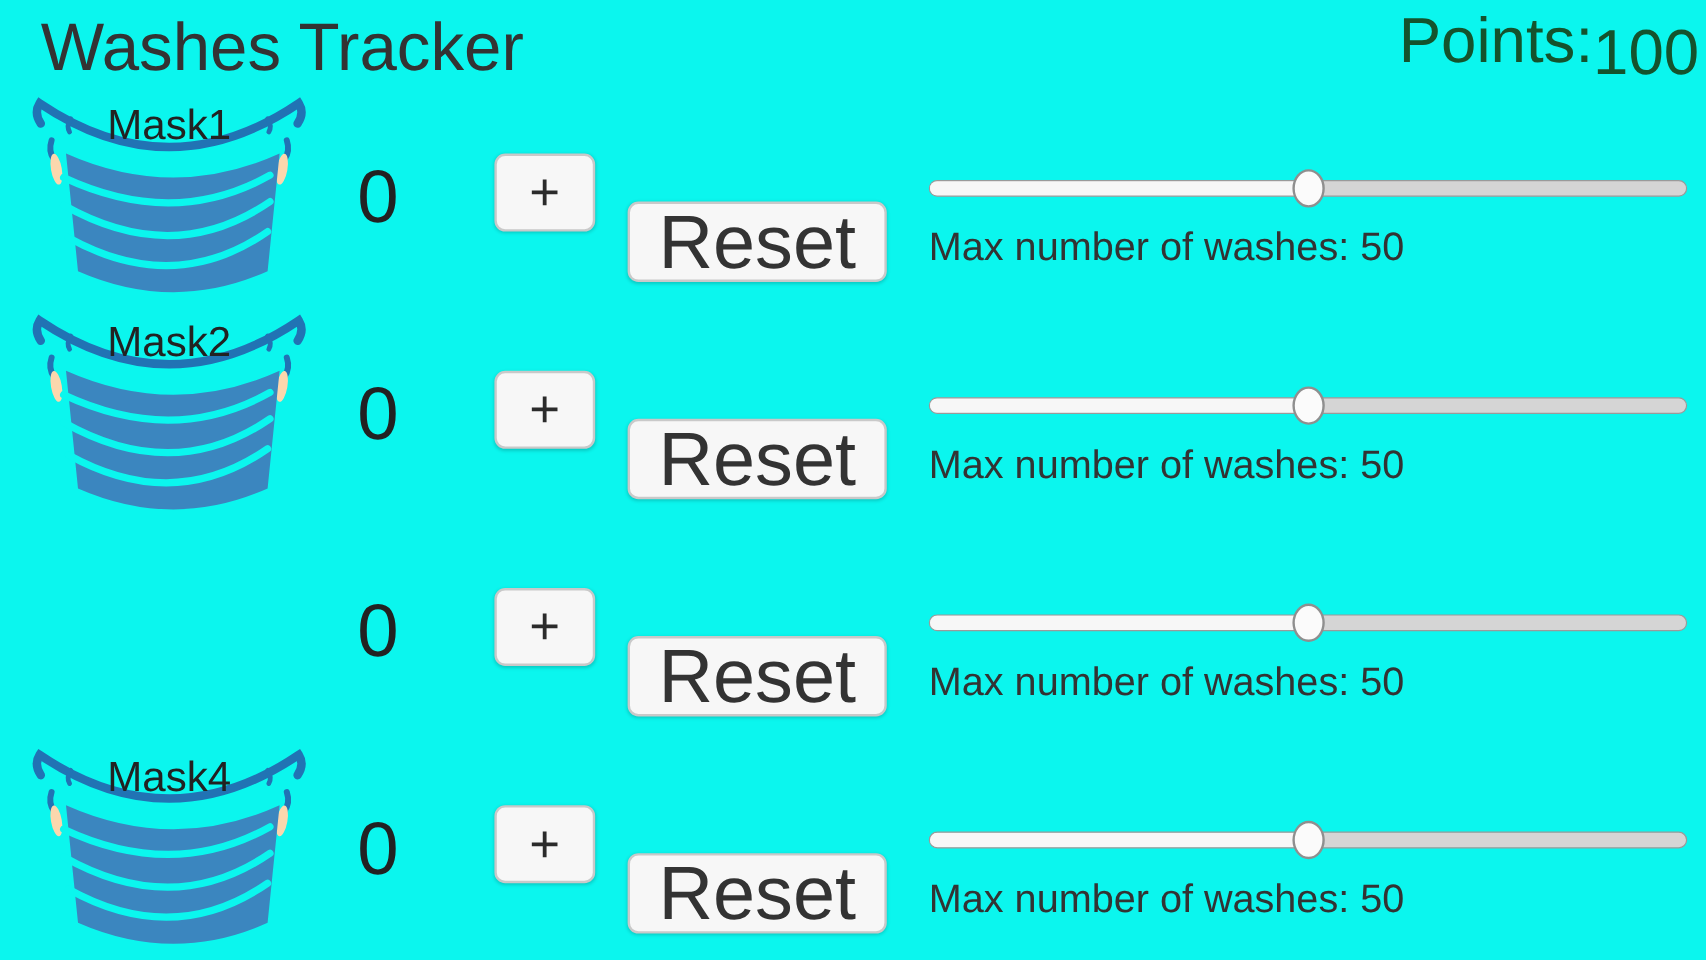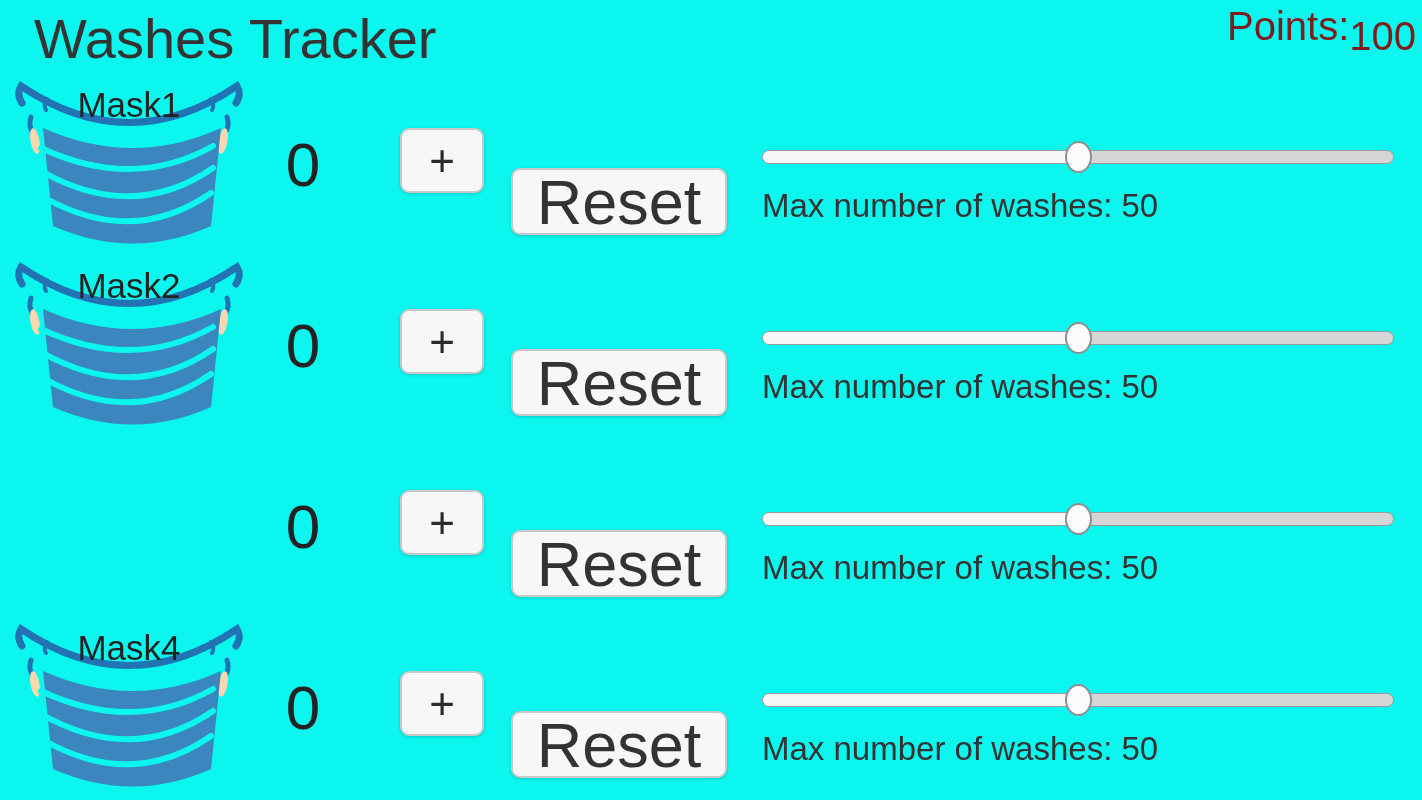--- a/index.html
+++ b/index.html
@@ -12,26 +12,26 @@
   }
   
   .header { position:absolute; left:12px; top:0; width:1422px; height:74px; }
   .title {
     position:absolute; left:22px; top:6px;
     font-size:56px; font-weight:400; color:#333;
   }
   .points {
     position:absolute; right:18px; top:4px;
     display:flex; align-items:flex-start;
-    font-size:40px; color:#7f1d1d;
+    font-size:53px; color:#14532d;
   }
   .points-value { margin-top:10px; }
 
   
-  .mask-row { position:absolute; left:0; width:1246px; height:181px; }
+  .mask-row { position:absolute; left:12px; width:1246px; height:181px; }
   .row-0 { top:75px; } .row-1 { top:256px; } .row-2 { top:437px; } .row-3 { top:618px; }
 
   .mask-figure { position:absolute; left:14px; top:2px; width:230px; height:172px; }
   .mask-figure svg { position:absolute; left:0; top:0; }
   .mask-label {
     position:absolute; left:0; top:8px; width:100%;
     text-align:center; font-size:35px; color:#222;
   }
 
   .count {

